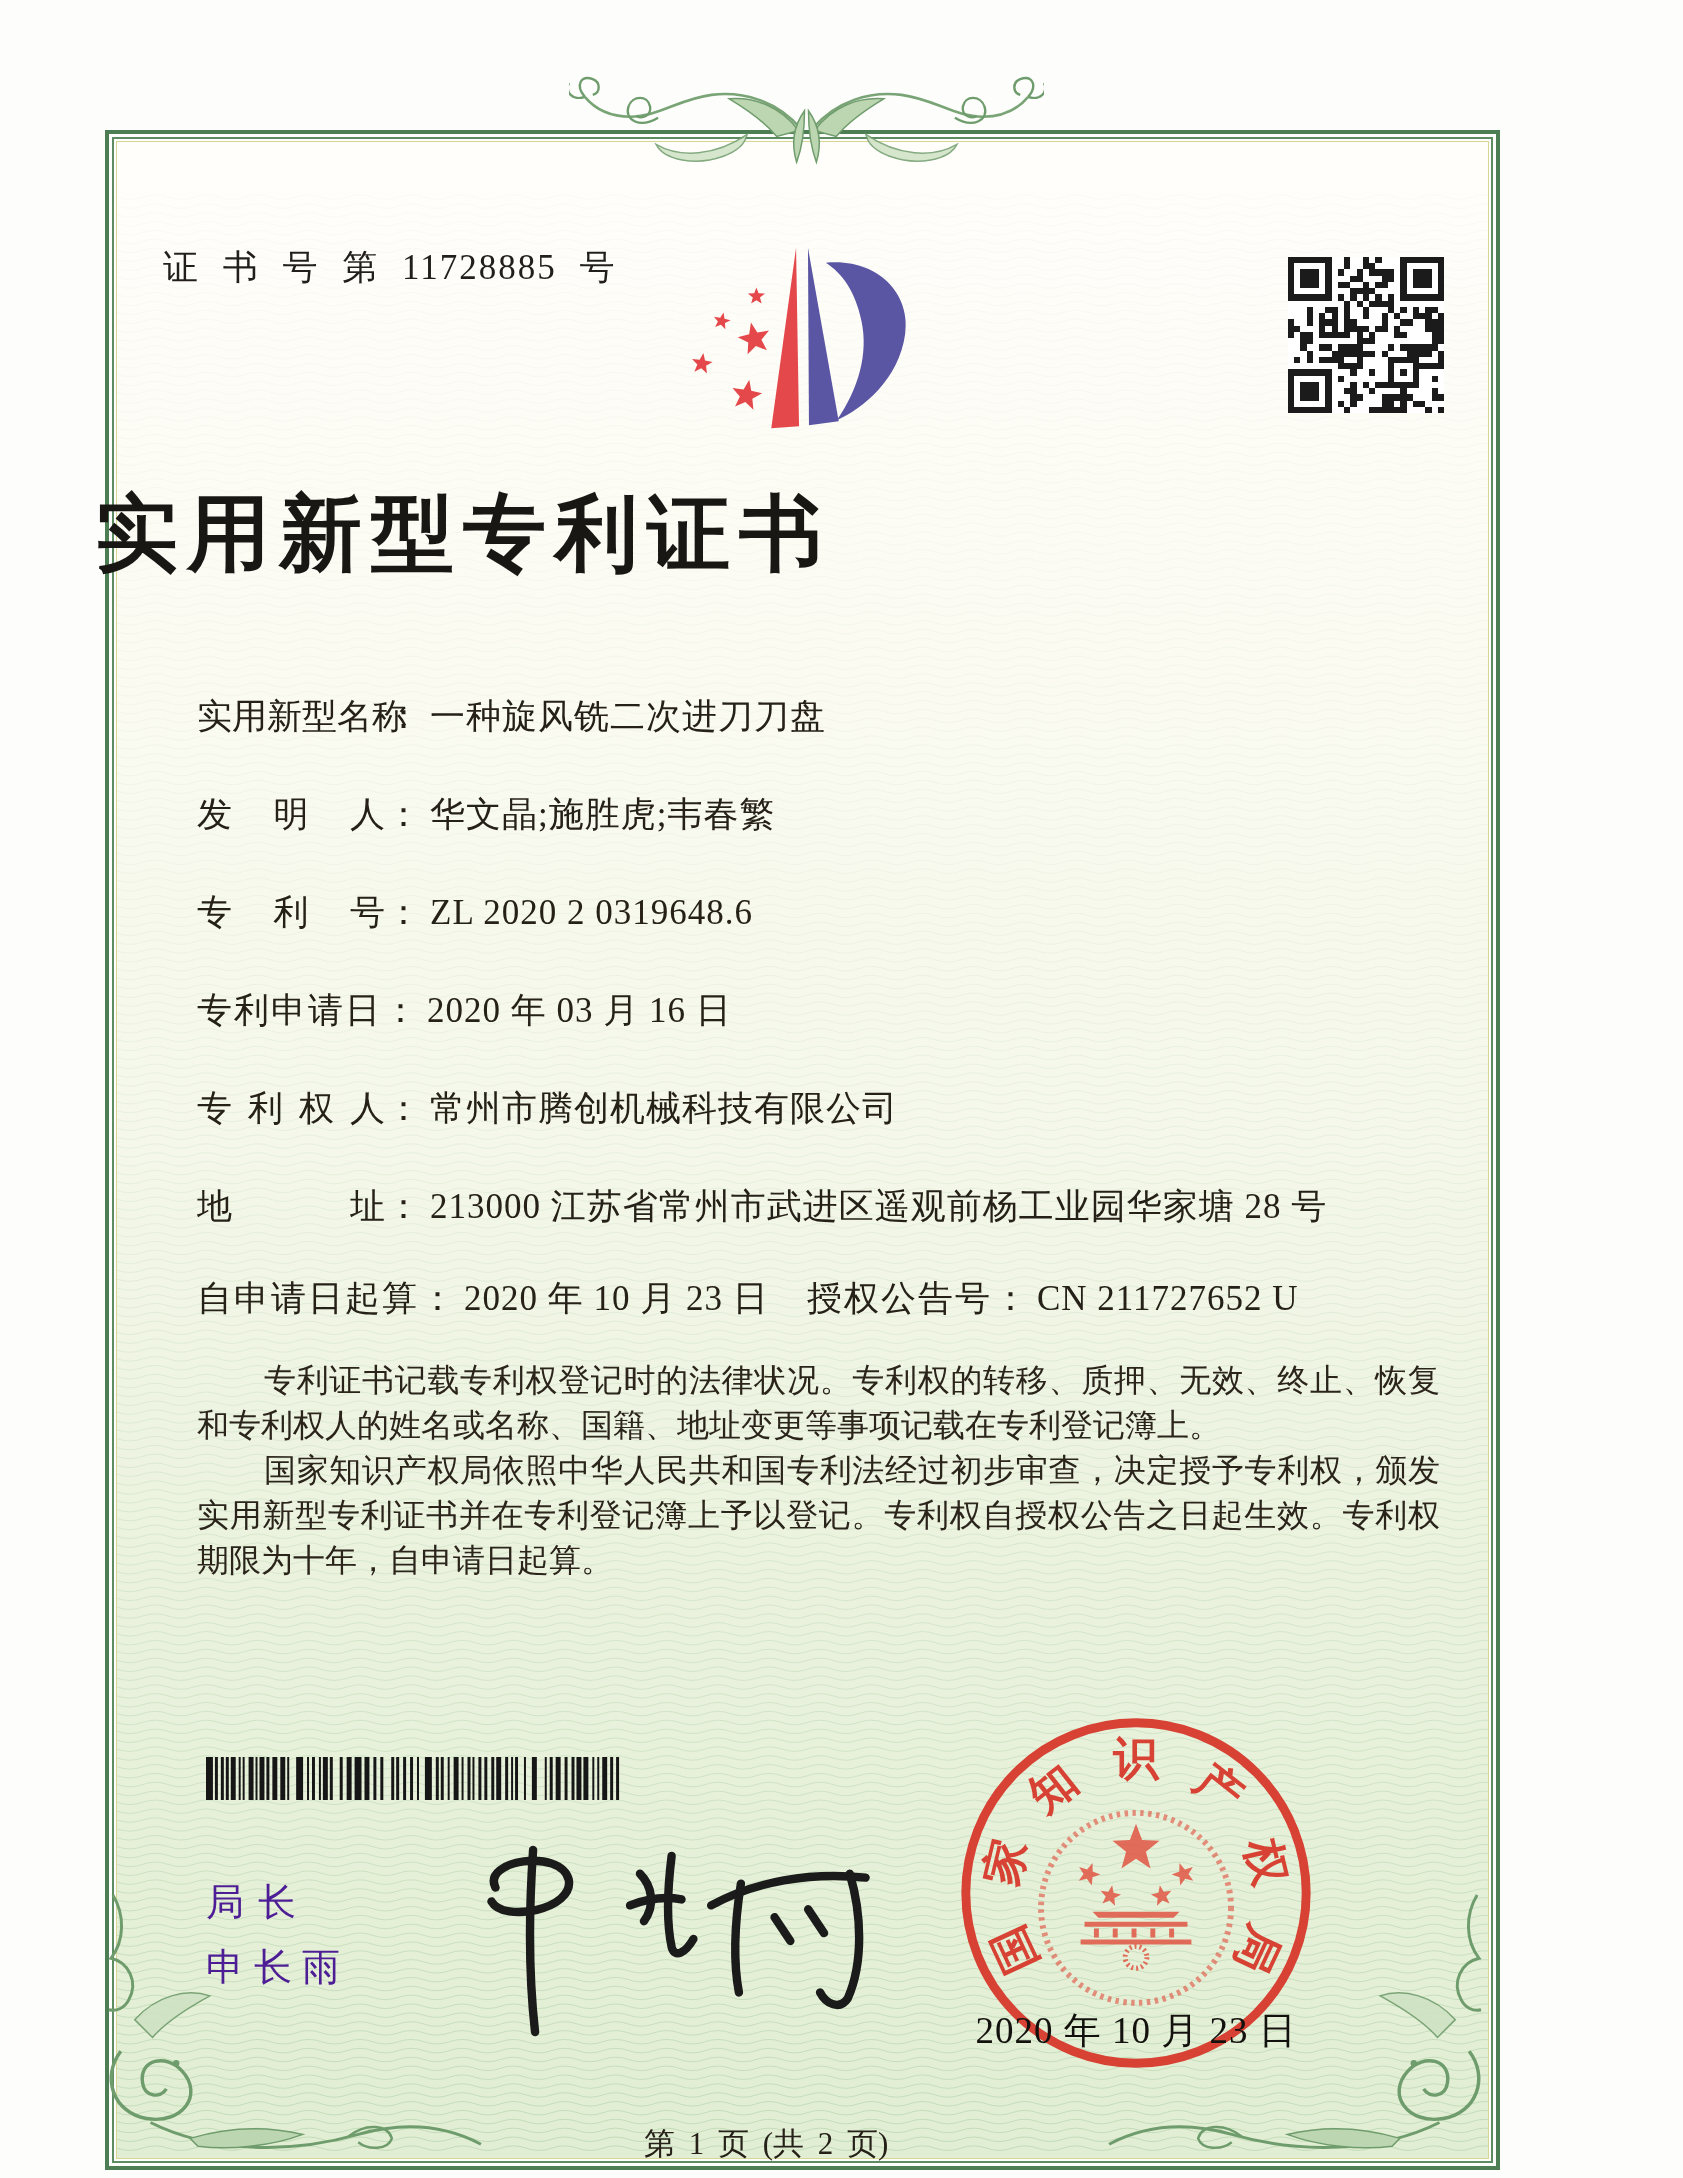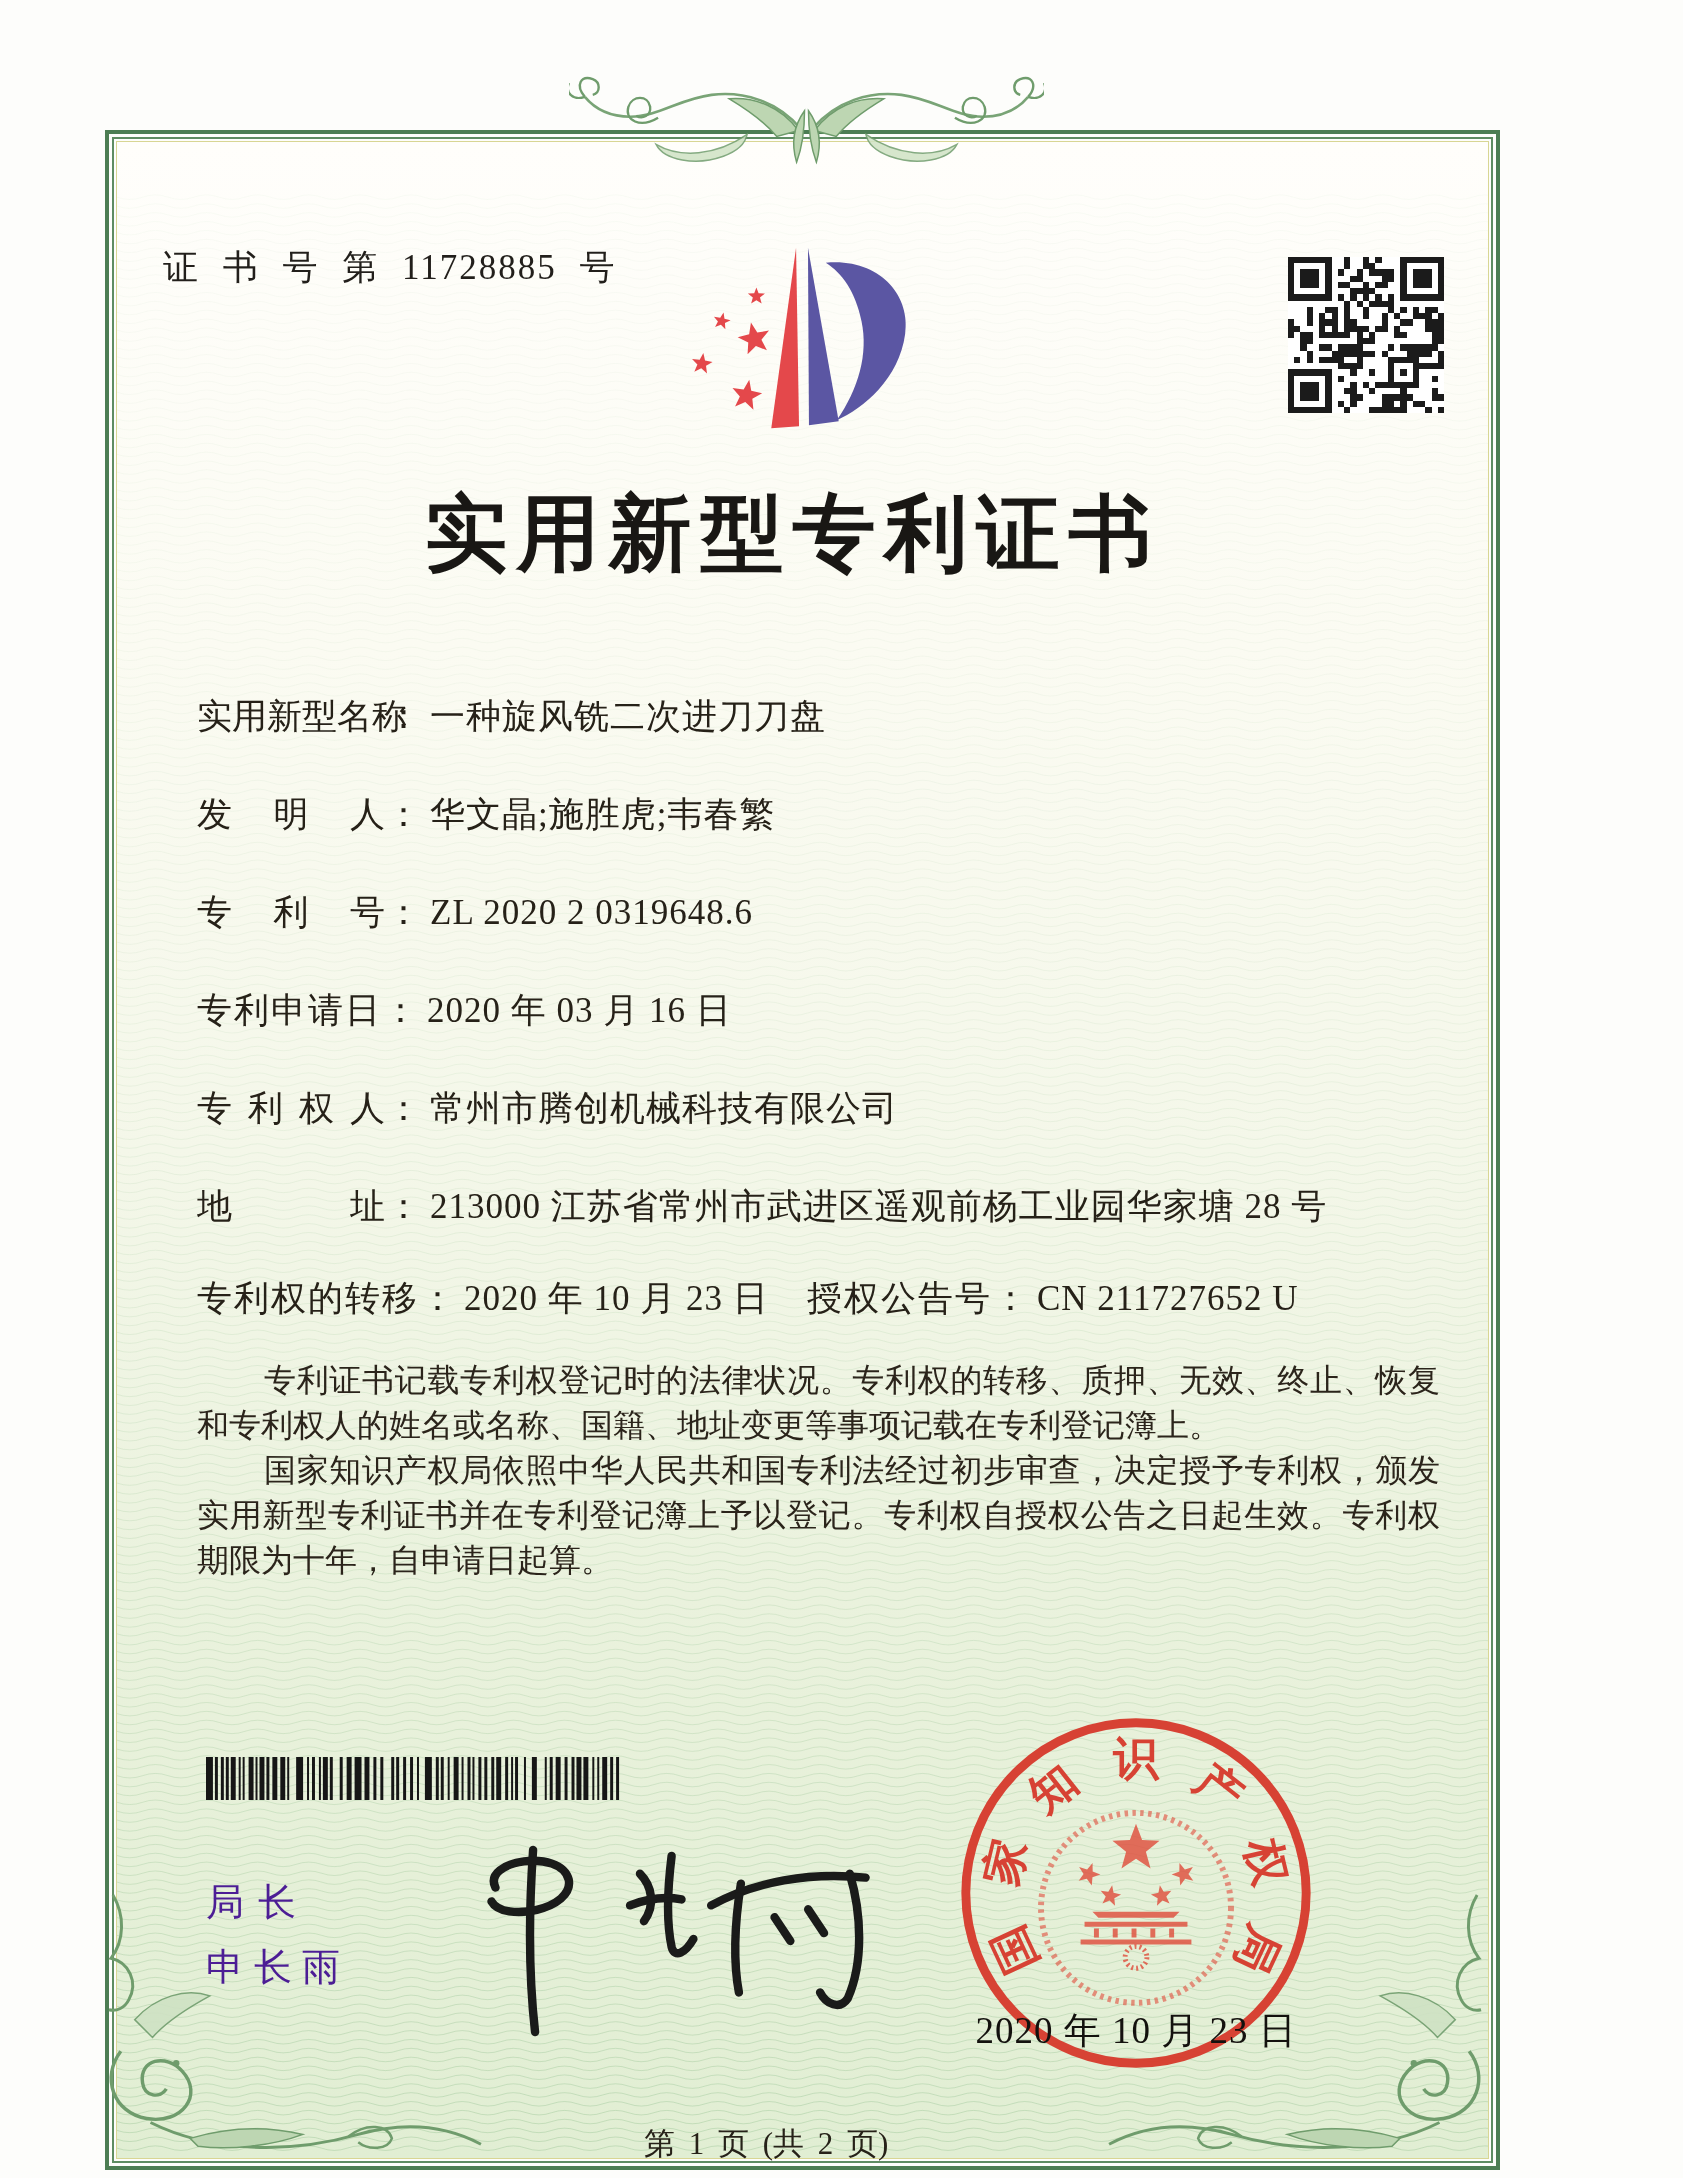--- a/index.html
+++ b/index.html
@@ -9,21 +9,21 @@
   .frame-outer{position:absolute;left:105px;top:130px;width:1395px;height:2040px;
                border:4px solid #4c7d53;box-sizing:border-box;}
   .frame-mid{position:absolute;inset:3px;border:2px solid #5e8c62;}
   .frame-inner{position:absolute;inset:2px;border:1px solid #d8d694;
                background:linear-gradient(180deg,#fffefb 0%,#fbfbf2 25%,#f4f7e9 50%,#eaf2dd 72%,#e1eed3 100%);}
   .waves{position:absolute;inset:0;width:100%;height:100%;}
   
   .cert-no{position:absolute;left:163px;top:244px;font-size:35px;letter-spacing:2px;word-spacing:12px;}
   .logo{position:absolute;left:685px;top:239px;width:238px;height:200px;}
   .qr{position:absolute;left:1288px;top:257px;width:156px;height:156px;}
-  .title{position:absolute;left:95px;top:479px;width:1395px;text-align:center;
+  .title{position:absolute;left:95px;top:479px;width:1395px;
          font-size:83px;font-weight:700;letter-spacing:9px;color:#191714;}
   .field-row{position:absolute;left:197px;font-size:35px;white-space:nowrap;color:#262118;}
   .flabel{display:inline-flex;justify-content:space-between;width:188px;vertical-align:baseline;}
   .flabel.nojust{width:auto;letter-spacing:2px;}
   .colon{margin:0 1px;}
   .fvalue{margin-left:8px;letter-spacing:1px;}
   .grant-right{left:807px;}
   .paras{position:absolute;left:197px;top:1358px;width:1243px;font-size:32px;line-height:45px;
          text-align:justify;color:#2b241b;}
   .paras p{margin:0;text-indent:67px;}
@@ -632,21 +632,21 @@
       <rect x="106.08" y="149.76" width="6.24" height="6.24" fill="#1b1b1b"></rect>
       <rect x="112.32" y="149.76" width="6.24" height="6.24" fill="#1b1b1b"></rect>
       <rect x="137.28" y="149.76" width="6.24" height="6.24" fill="#1b1b1b"></rect>
       <rect x="149.76" y="149.76" width="6.24" height="6.24" fill="#1b1b1b"></rect>
     </svg>
   <div class="title">实用新型专利证书</div>
 
   <div id="rows-anchor"></div>
 
   <div class="field-row" style="top:1275px">
-    <span class="flabel nojust">专利权的转移</span><span class="colon">：</span><span class="fvalue">2020 年 10 月 23 日</span>
+    <span class="flabel nojust">自申请日起算</span><span class="colon">：</span><span class="fvalue">2020 年 10 月 23 日</span>
   </div>
   <div class="field-row grant-right" style="top:1275px">
     <span class="flabel nojust">授权公告号</span><span class="colon">：</span><span class="fvalue">CN 211727652 U</span>
   </div>
 
   <div class="paras" id="paras">
       <p>专利证书记载专利权登记时的法律状况。专利权的转移、质押、无效、终止、恢复和专利权人的姓名或名称、国籍、地址变更等事项记载在专利登记簿上。</p>
       <p>国家知识产权局依照中华人民共和国专利法经过初步审查，决定授予专利权，颁发实用新型专利证书并在专利登记簿上予以登记。专利权自授权公告之日起生效。专利权期限为十年，自申请日起算。</p>
     </div>
 

